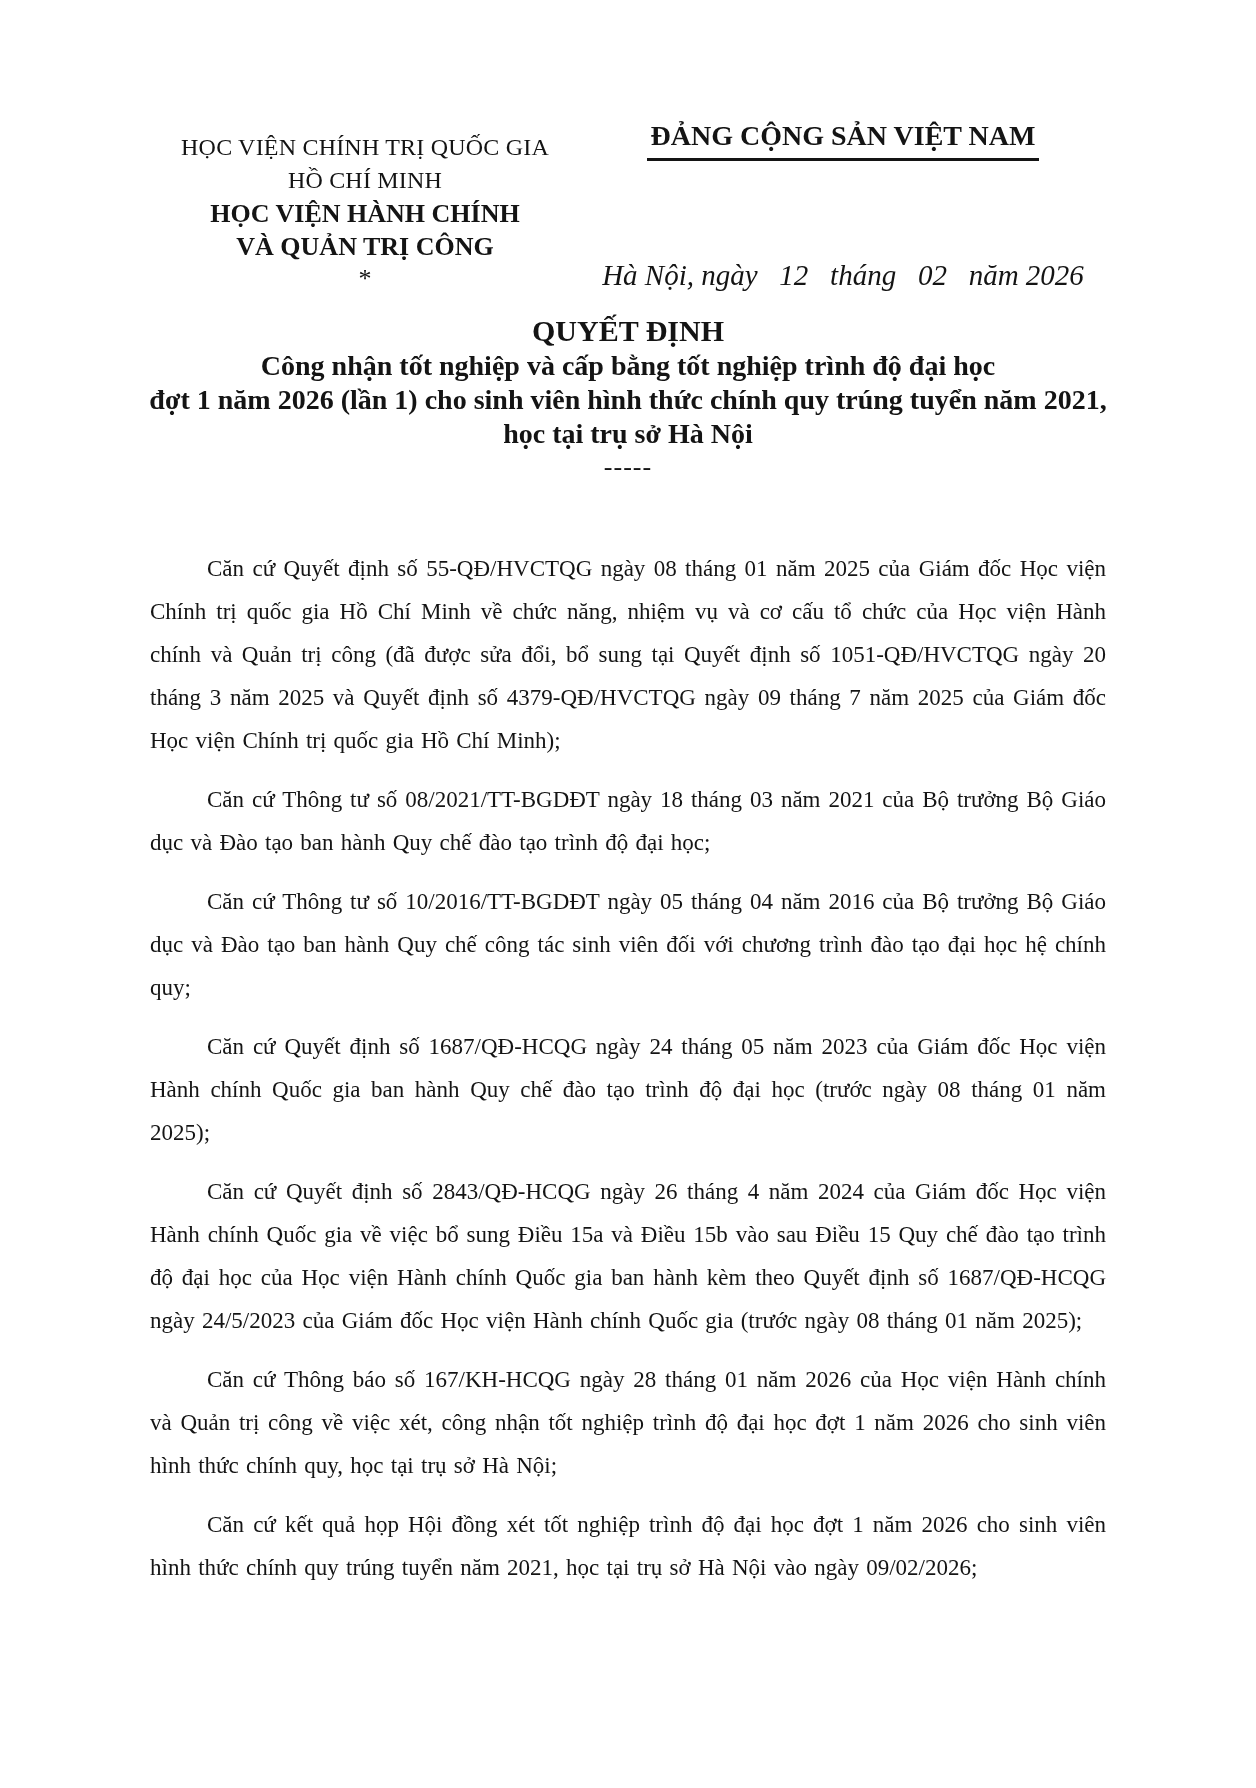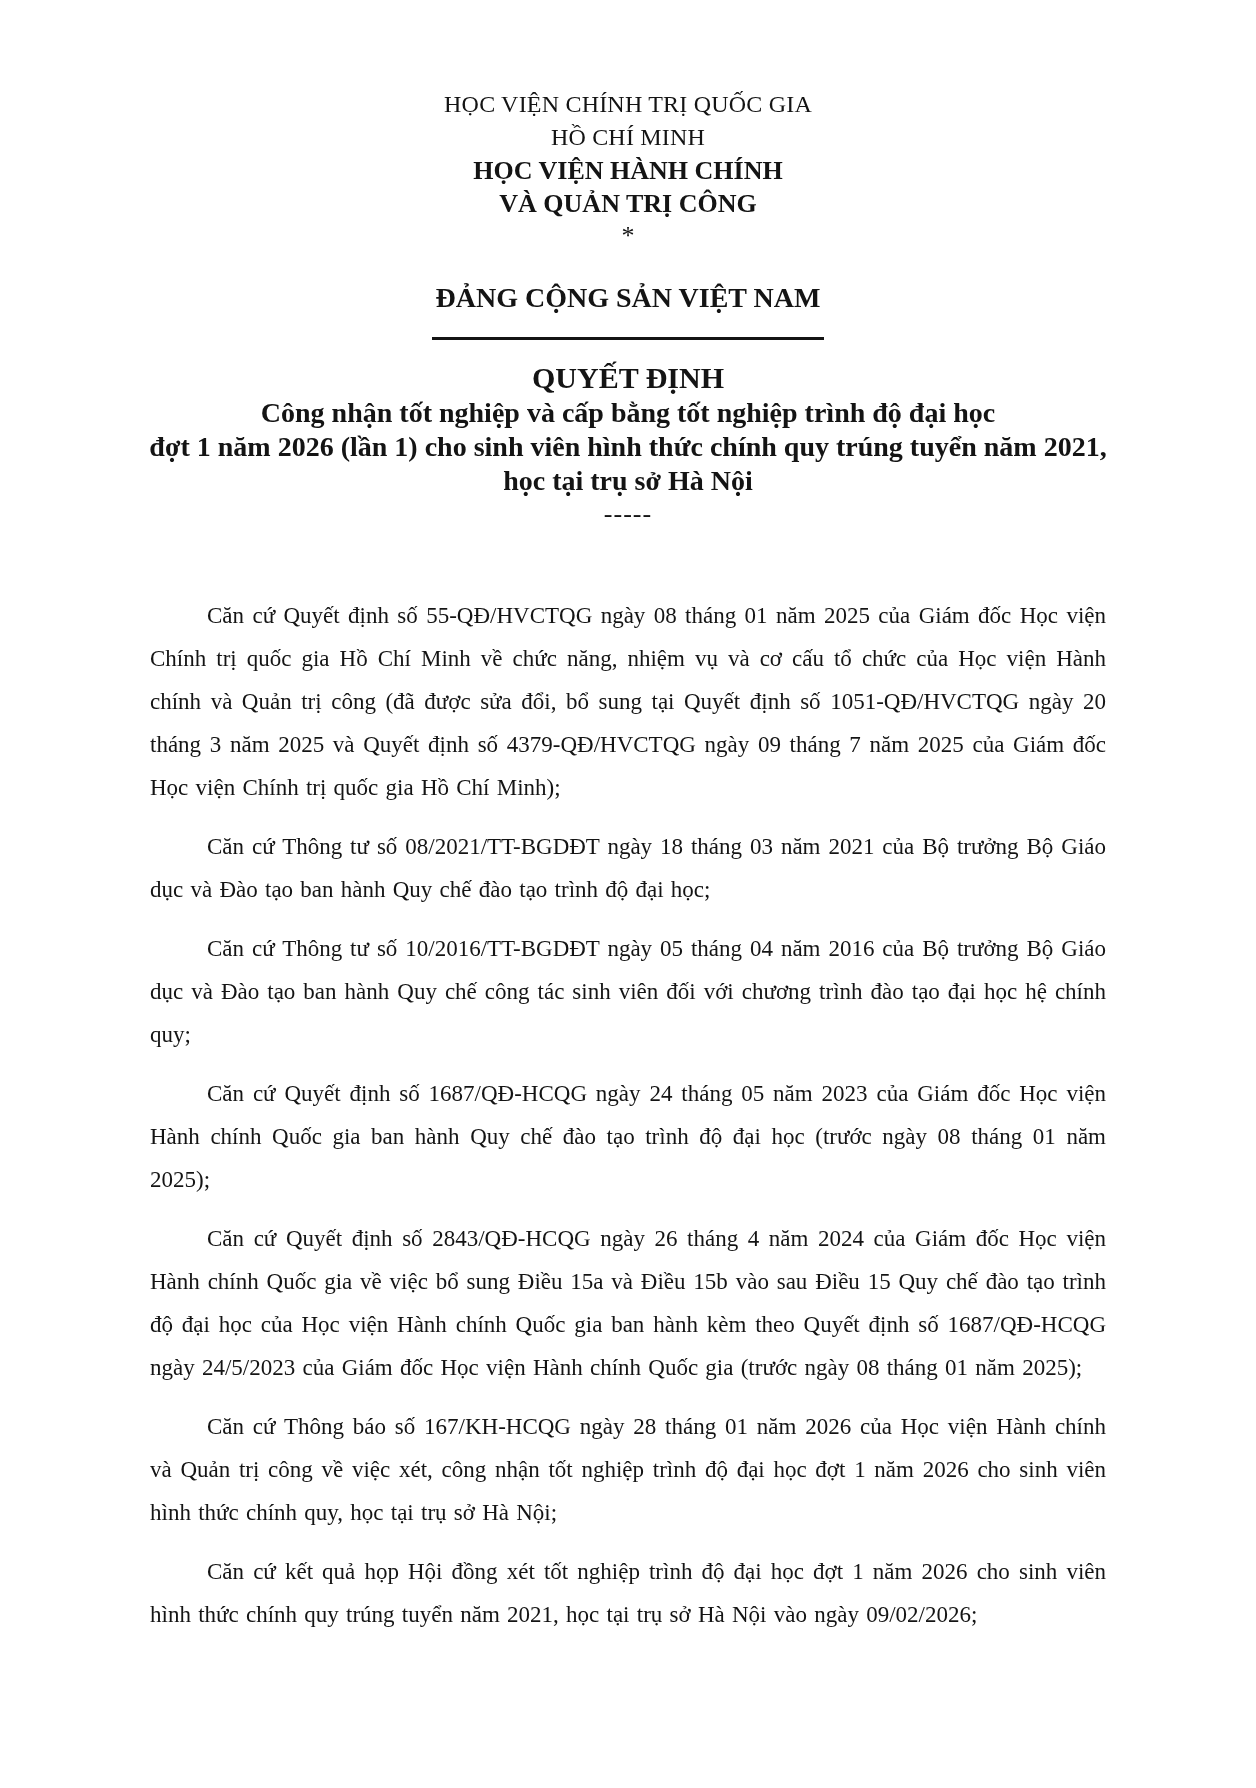--- a/index.html
+++ b/index.html
@@ -15,22 +15,21 @@
     background: #ffffff;
     color: #141414;
     font-family: "Liberation Serif", "DejaVu Serif", serif;
     box-sizing: border-box;
     padding: 88px 150px 0 150px;
     overflow: hidden;
   }
   
   .hdr {
     display: flex;
-    align-items: center;
-    flex-direction: column;
+    align-items: flex-end;
   }
   .hdr-left {
     width: 430px;
     text-align: center;
     flex: 0 0 auto;
   }
   .hdr-right {
     flex: 1 1 auto;
     text-align: center;
   }
@@ -54,21 +53,21 @@
     line-height: 36px;
     margin-top: 6px;
     white-space: pre-wrap;
   }
   .party-name {
     display: inline-block;
     font-size: 28px;
     line-height: 34px;
     font-weight: bold;
     border-bottom: 3px solid #141414;
-    padding: 0 4px 22px 4px;
+    padding: 0 4px 5px 4px;
     margin-top: 31px;
   }
   .place-date {
     margin-top: 96px;
     font-size: 29px;
     line-height: 36px;
     font-style: italic;
     white-space: pre-wrap;
   }
   
@@ -114,20 +113,21 @@
   <div class="hdr">
     <div class="hdr-left">
       <div class="org-parent">HỌC VIỆN CHÍNH TRỊ QUỐC GIA</div>
       <div class="org-parent">HỒ CHÍ MINH</div>
       <div class="org-name">HỌC VIỆN HÀNH CHÍNH</div>
       <div class="org-name">VÀ QUẢN TRỊ CÔNG</div>
       <div class="star-sep">*</div>
     </div>
     <div class="hdr-right">
       <span class="party-name">ĐẢNG CỘNG SẢN VIỆT NAM</span>
+      <div class="place-date">Hà Nội, ngày   12   tháng   02   năm 2026</div>
     </div>
   </div>
 
   <div class="title-block">
     <div class="title-heading">QUYẾT ĐỊNH</div>
     <div class="title-sub">Công nhận tốt nghiệp và cấp bằng tốt nghiệp trình độ đại học</div>
     <div class="title-sub">đợt 1 năm 2026 (lần 1) cho sinh viên hình thức chính quy trúng tuyển năm 2021,</div>
     <div class="title-sub">học tại trụ sở Hà Nội</div>
     <div class="title-divider">-----</div>
   </div>

